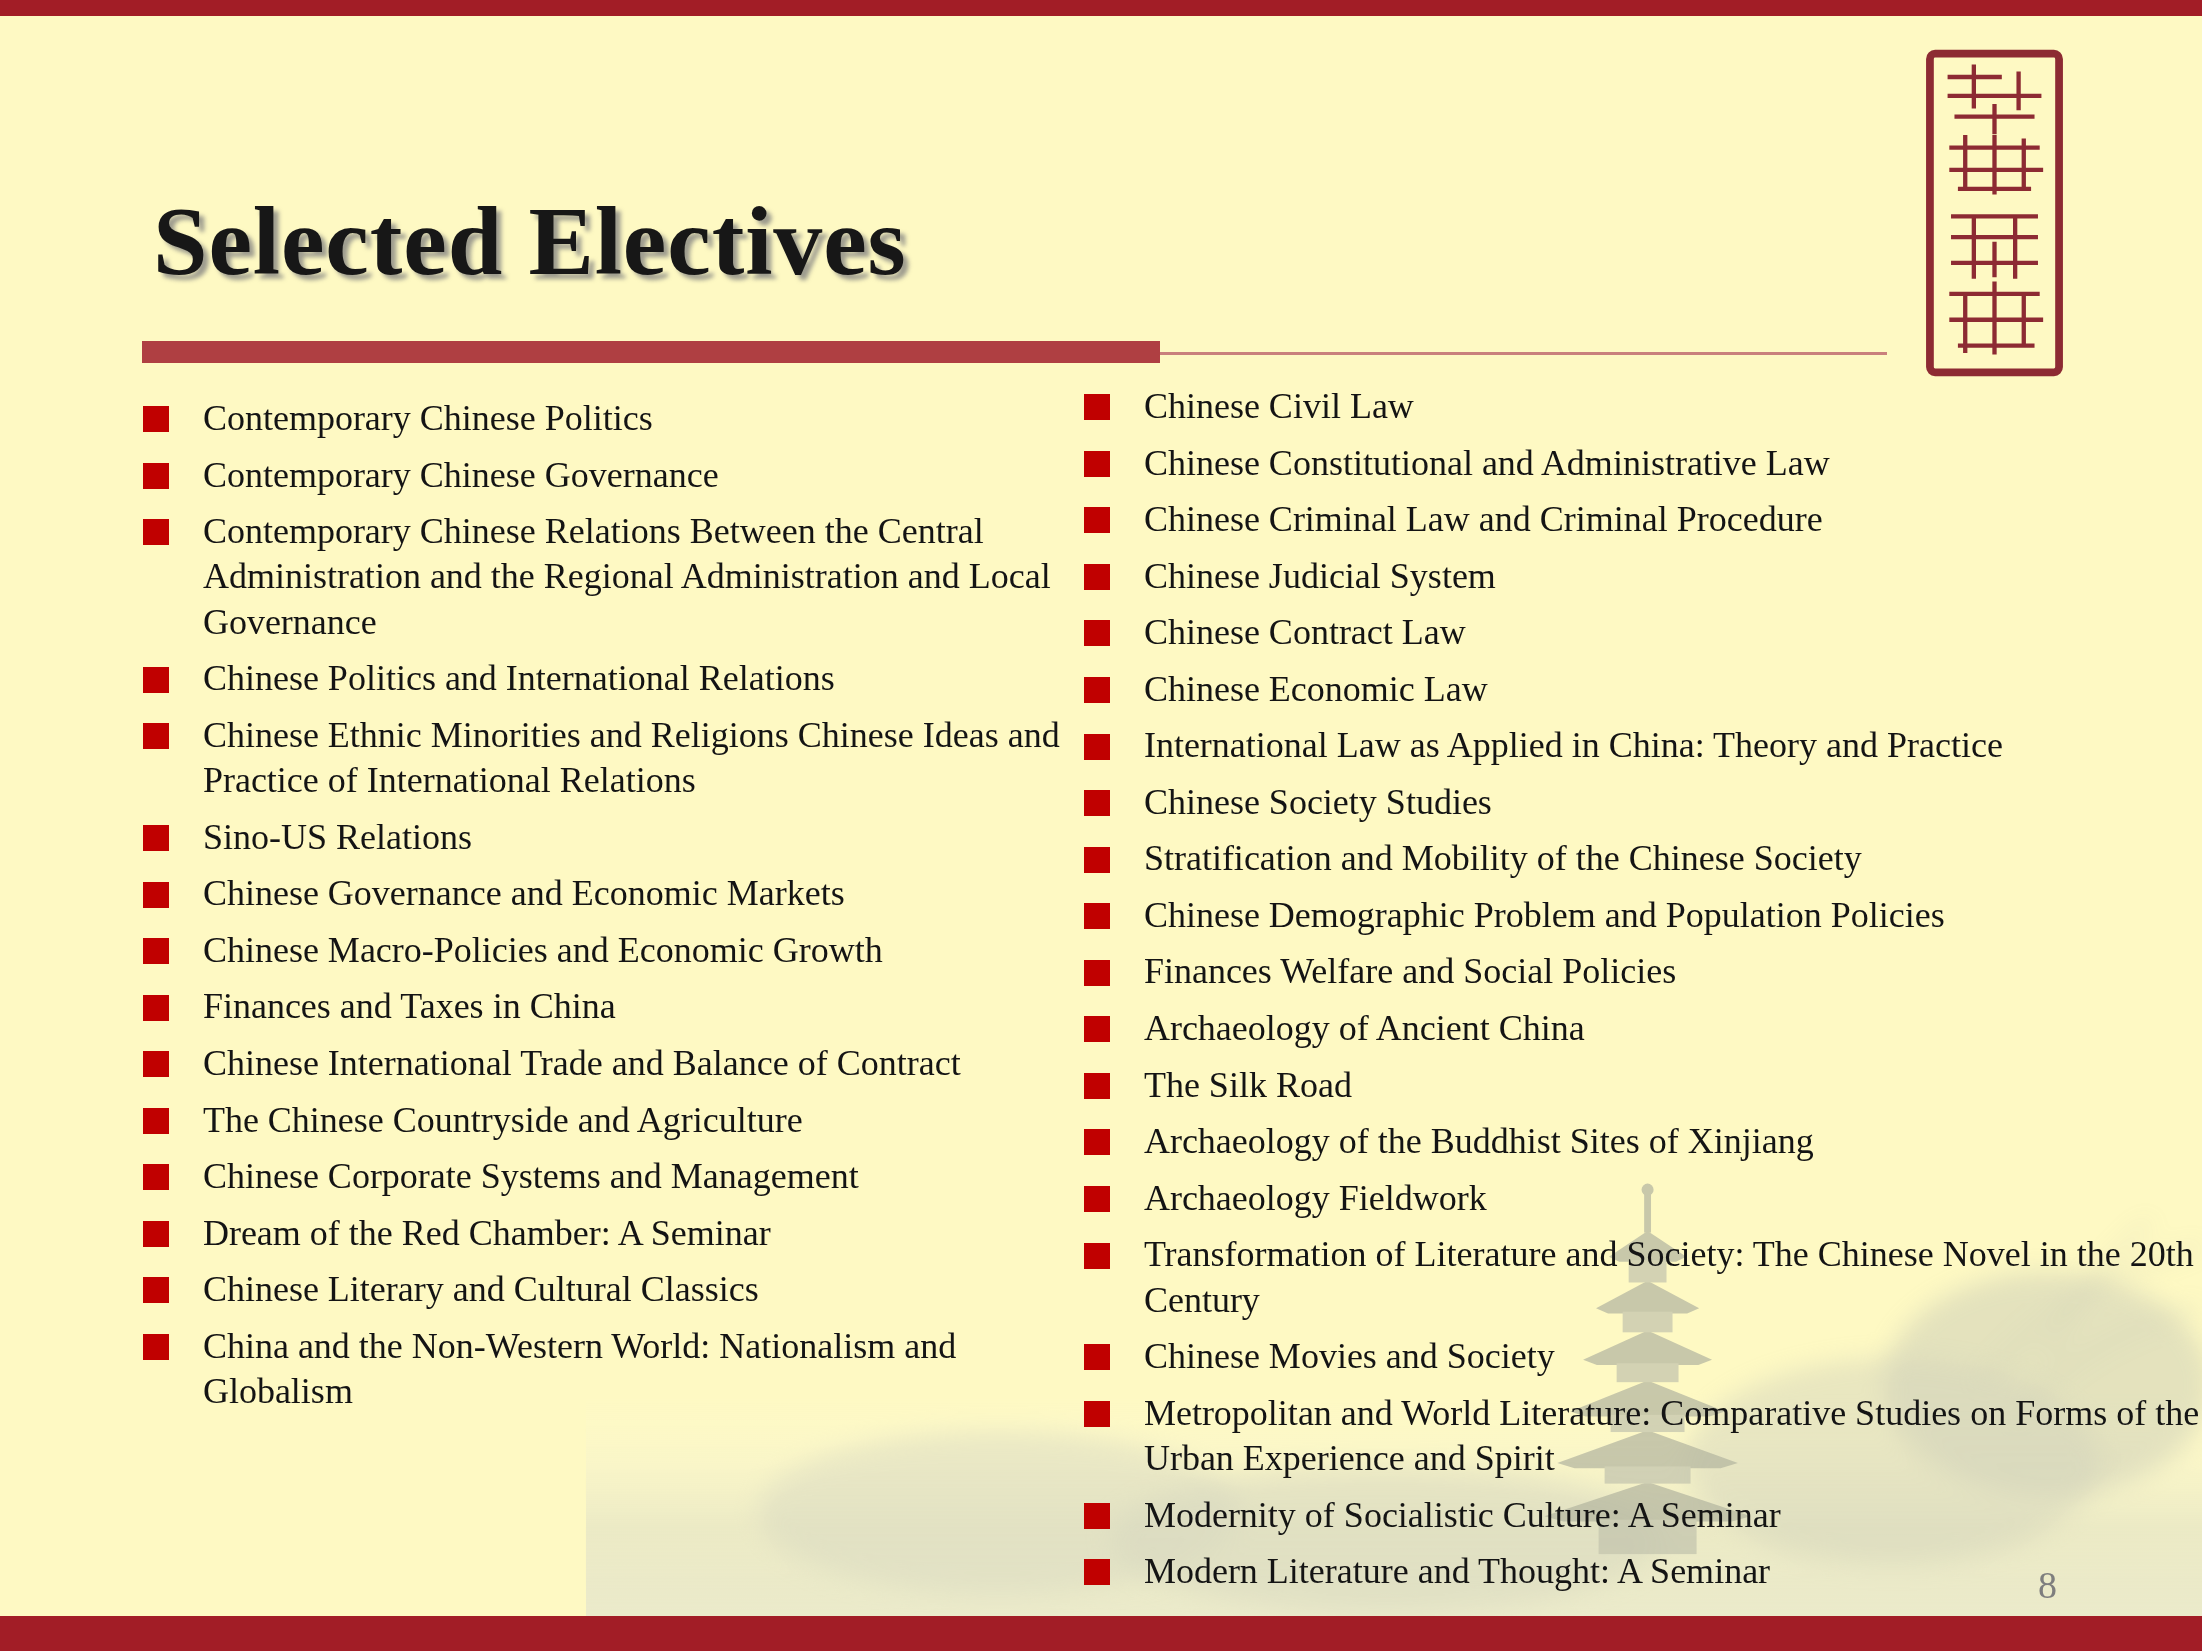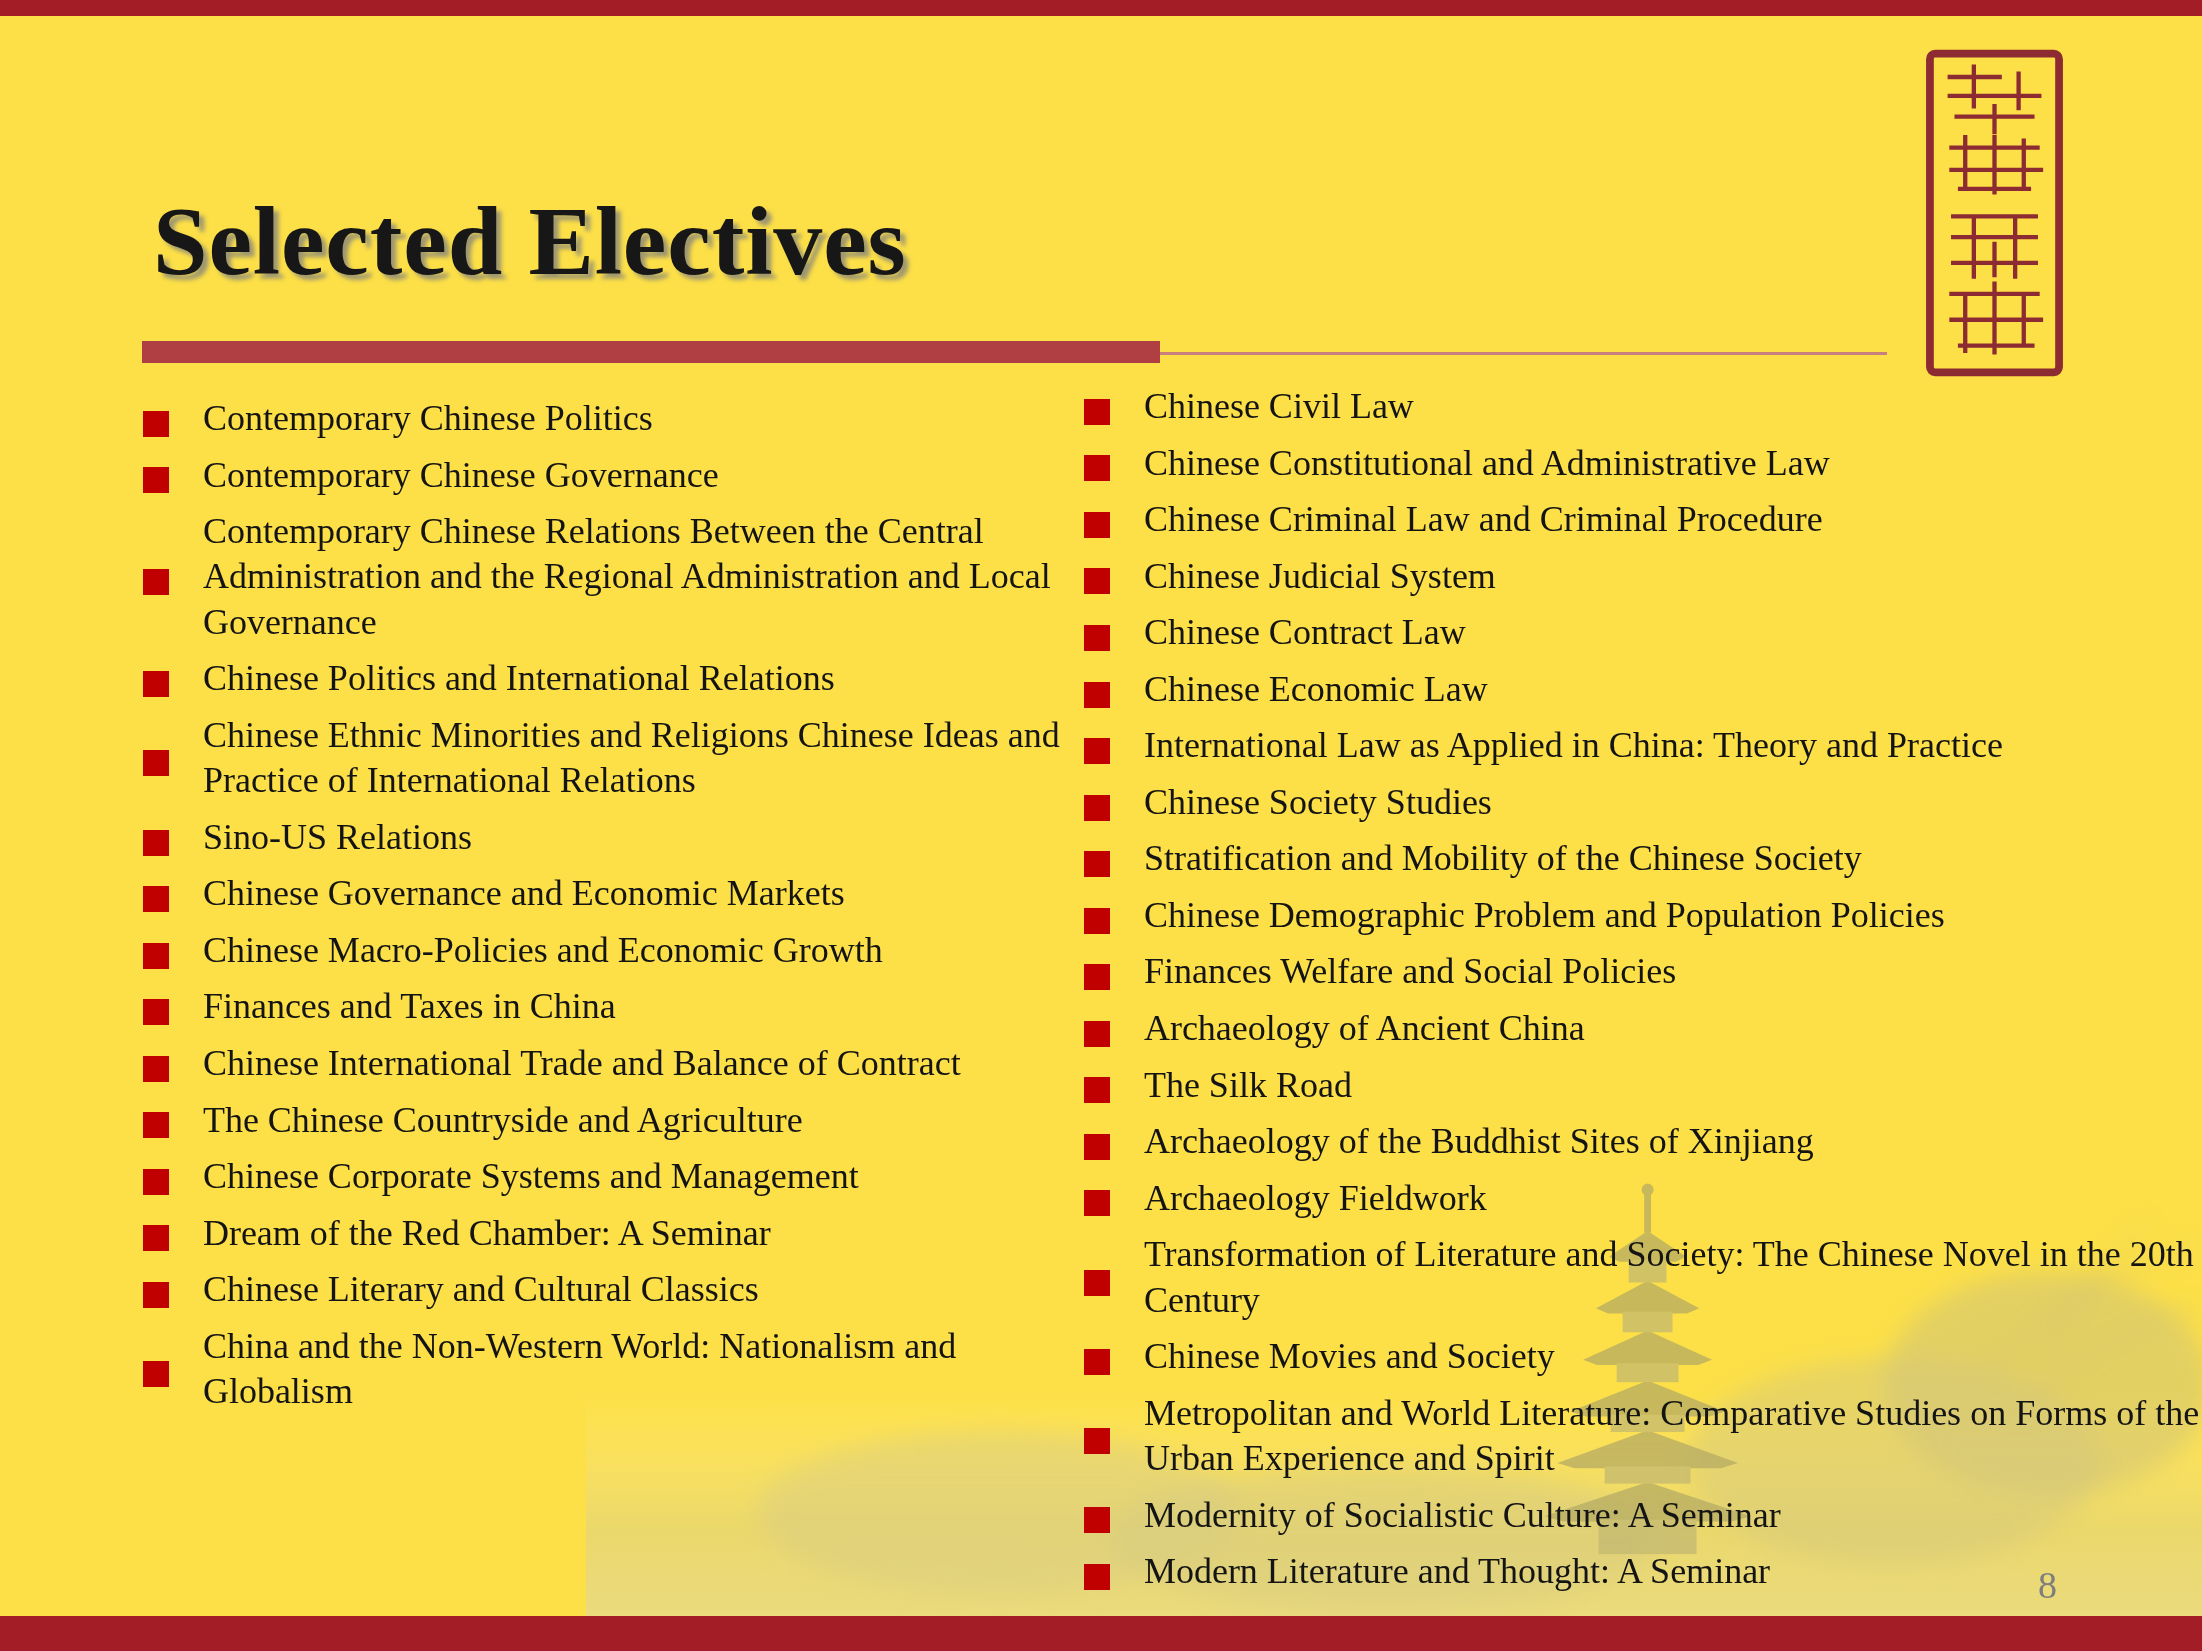--- a/index.html
+++ b/index.html
@@ -5,21 +5,21 @@
   * { margin:0; padding:0; box-sizing:border-box; }
   html, body { width:2203px; height:1652px; }
   body {
     font-family:"Liberation Serif", serif;
     background:#ffffff;
     overflow:hidden;
   }
   #slide {
     position:relative;
     width:2203px; height:1652px;
-    background:#fde047;
+    background:#fef9c3;
     overflow:hidden;
   }
   .top-bar {
     position:absolute; top:0; left:0;
     width:100%; height:15.5px;
     background:var(--bar_red, #A21D26);
     z-index:3;
   }
   .bottom-bar {
     position:absolute; bottom:0; left:0;
@@ -45,21 +45,21 @@
     width:1018px; height:22.4px;
     background:var(--divider_red, #AF3F42);
     z-index:2;
   }
   .col {
     position:absolute; list-style:none; z-index:2;
   }
   .col-left  { left:136px;  top:396px; width:938px; }
   .col-right { left:1077px; top:384px; width:1127px; }
   .item {
-    display:flex; align-items:center;
+    display:flex; align-items:flex-start;
     margin-bottom:11.2px;
   }
   .bullet {
     flex:0 0 26px; width:26px; height:26px;
     background:var(--bullet_red, #C00000);
     margin:10.3px 34px 0 6.9px;
   }
   .item-text {
     font-size:36px; line-height:1.26;
     color:#141414;

